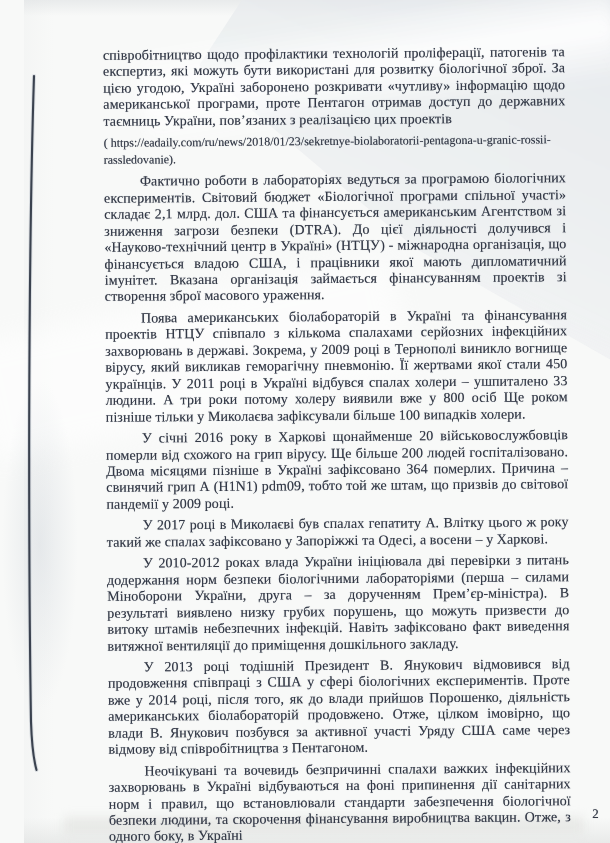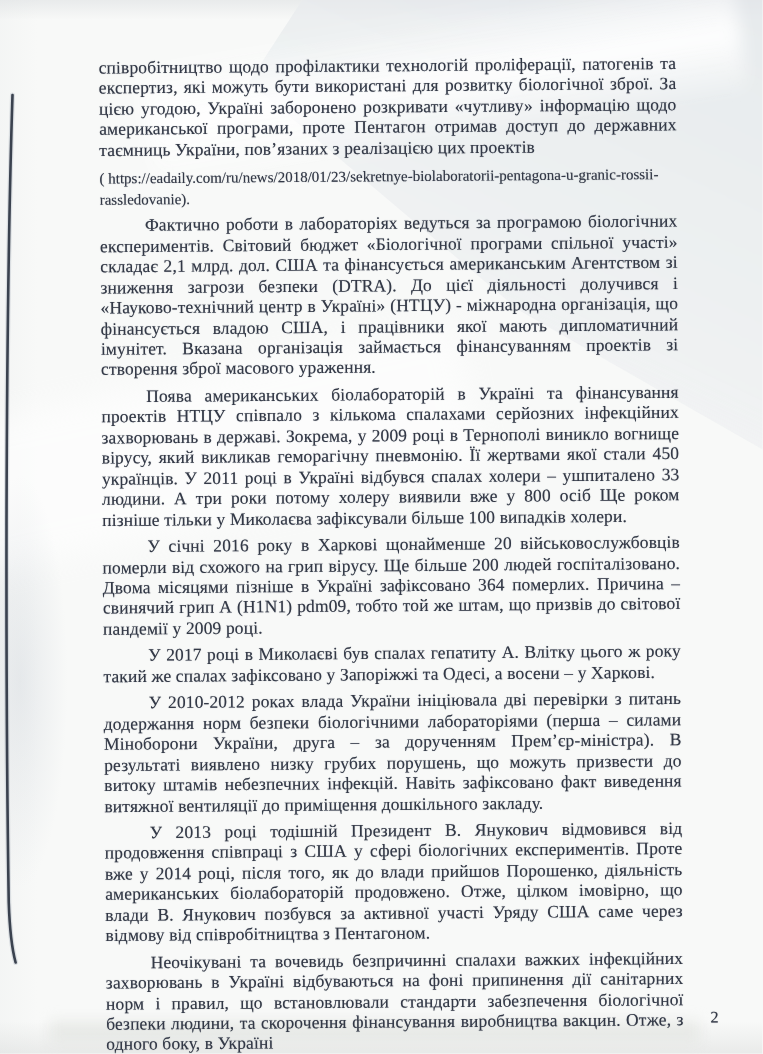--- a/index.html
+++ b/index.html
@@ -12,20 +12,21 @@
   }
 
   
   .scan {
     position: absolute; inset: 0;
     background:
       linear-gradient(180deg, rgba(220,223,225,0.55) 0px, rgba(255,255,255,0) 16px),
       linear-gradient(0deg,  rgba(218,220,219,0.50) 0px, rgba(255,255,255,0) 26px),
       linear-gradient(90deg, rgba(236,238,238,0.35) 0px, rgba(255,255,255,0) 30px),
       var(--paper, #f8f9f8);
+    margin-left: 24px;
   }
 
   
   .shade-topright {
     position: absolute; top: -40px; right: -40px;
     width: 490px; height: 480px;
     background: linear-gradient(205deg, #e2e6ea 10%, #edeff1 55%, rgba(248,249,248,0) 85%);
     clip-path: polygon(22% 0, 100% 0, 100% 88%, 52% 60%, 8% 22%);
     filter: blur(8px);
     opacity: 0.75;

